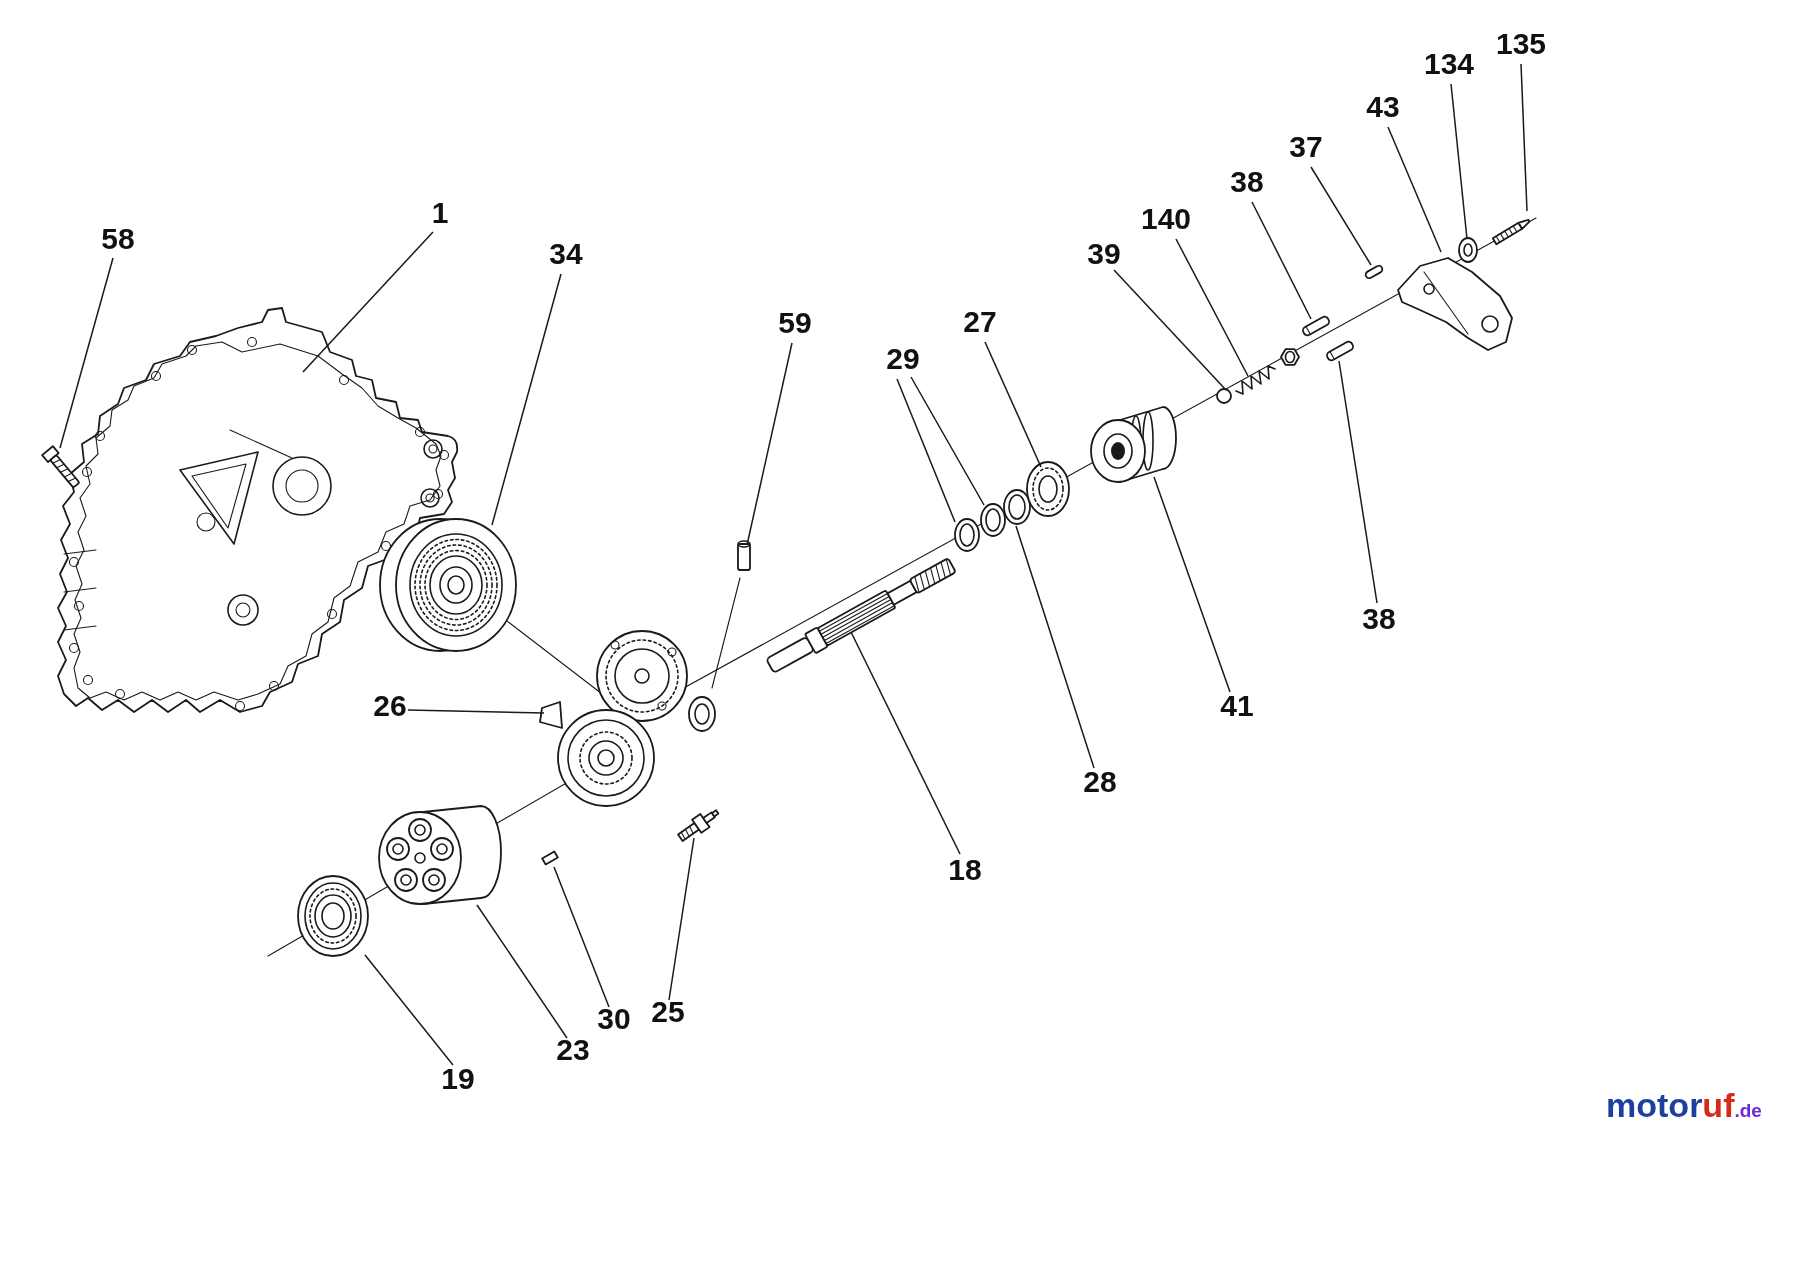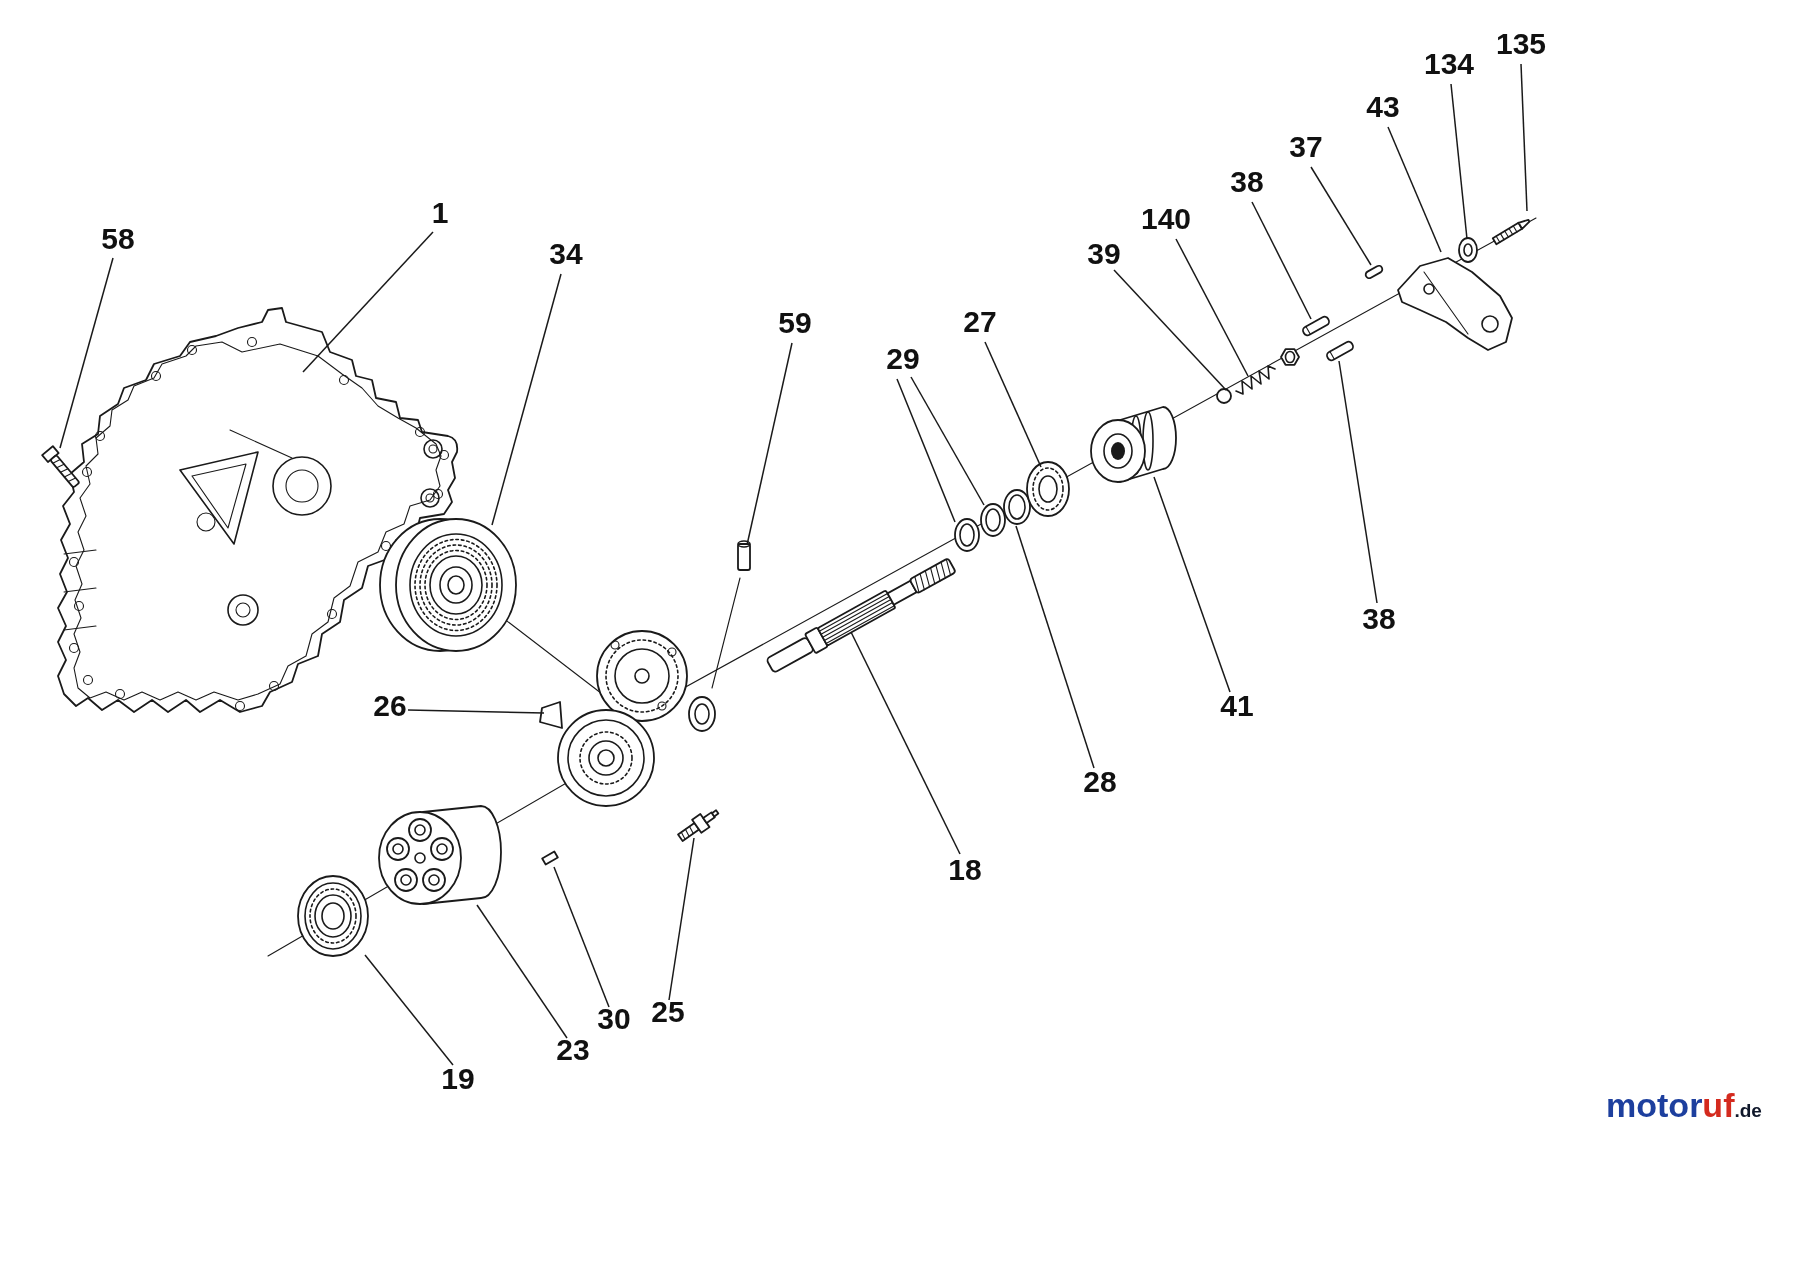--- a/index.html
+++ b/index.html
@@ -314,14 +314,14 @@
     <text class="lbl" x="390" y="716">26</text>
     <text class="lbl" x="668" y="1022">25</text>
     <text class="lbl" x="614" y="1029">30</text>
     <text class="lbl" x="573" y="1060">23</text>
     <text class="lbl" x="458" y="1089">19</text>
   </g>
 </svg>
 </div>
 
 <div class="watermark">
-  <span style="color: rgb(29, 63, 158);">m</span><span style="color: rgb(29, 63, 158);">o</span><span style="color: rgb(29, 63, 158);">t</span><span style="color: rgb(29, 63, 158);">o</span><span style="color: rgb(29, 63, 158);">r</span><span style="color: rgb(212, 42, 30);">u</span><span style="color: rgb(212, 42, 30);">f</span><span class="suffix" style="color: #0f172a;">.de</span>
+  <span style="color: rgb(29, 63, 158);">m</span><span style="color: rgb(29, 63, 158);">o</span><span style="color: rgb(29, 63, 158);">t</span><span style="color: rgb(29, 63, 158);">o</span><span style="color: rgb(29, 63, 158);">r</span><span style="color: rgb(212, 42, 30);">u</span><span style="color: rgb(212, 42, 30);">f</span><span class="suffix" style="color: #6d28d9;">.de</span>
 </div>
 
 </body></html>

